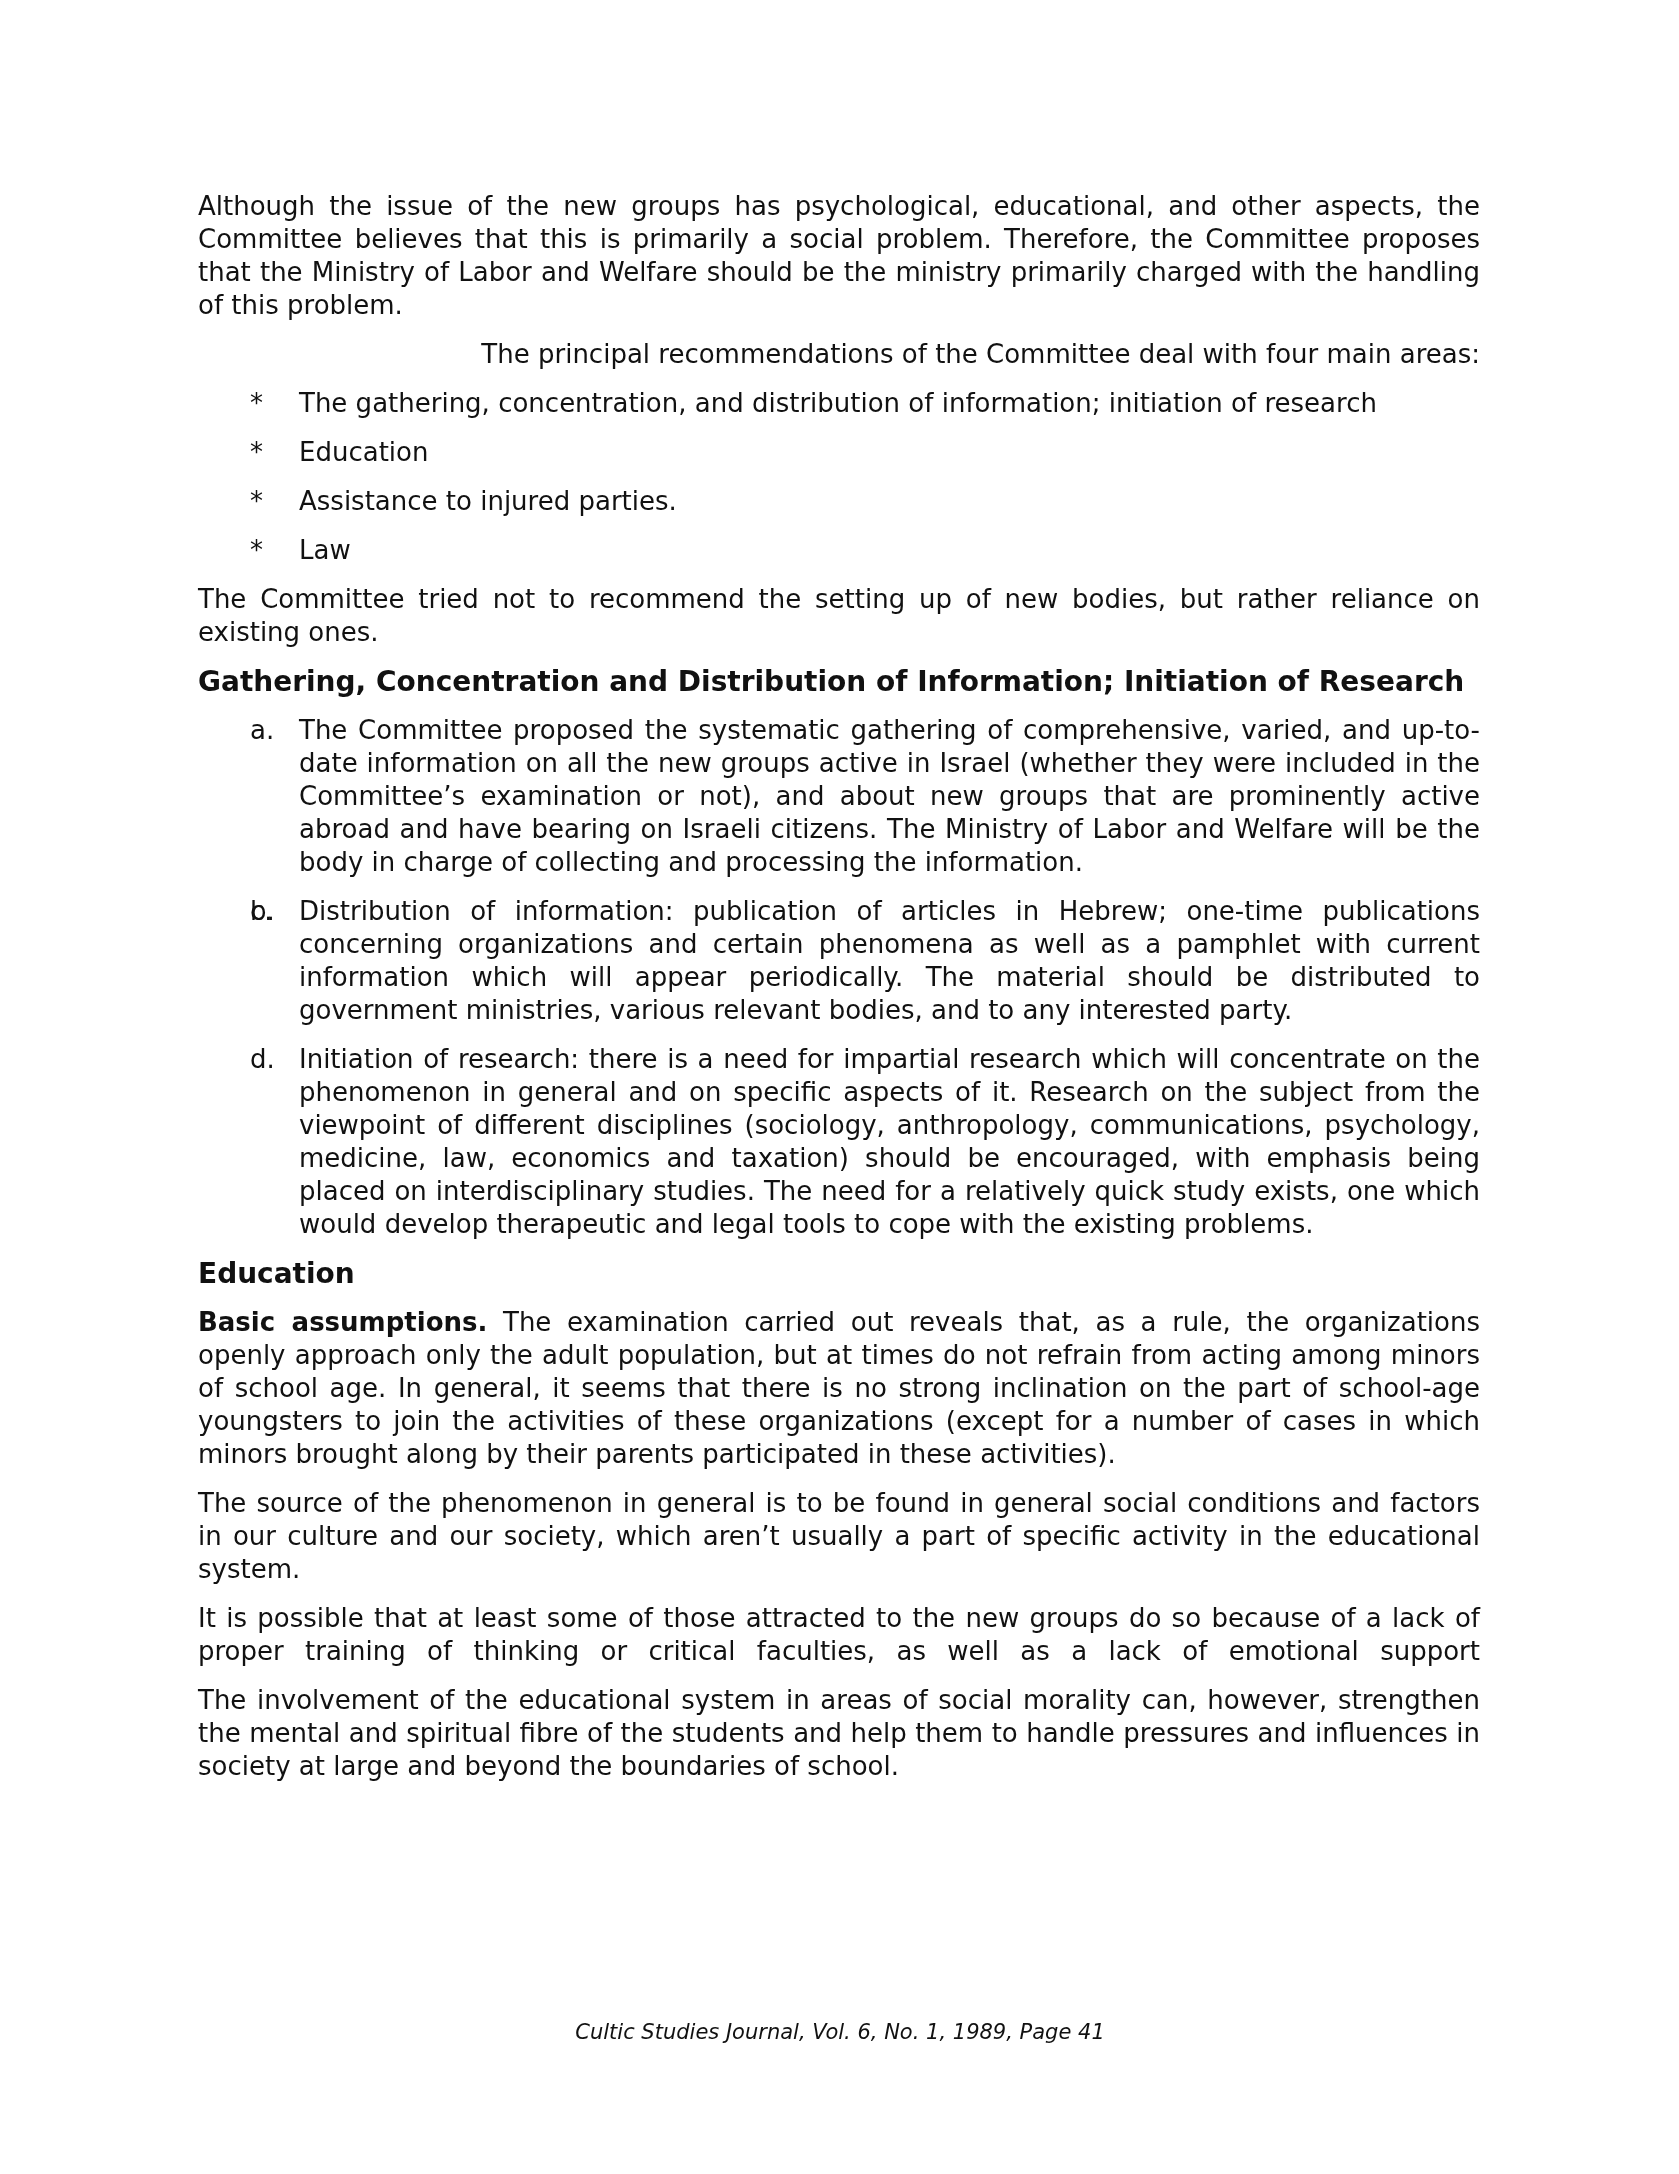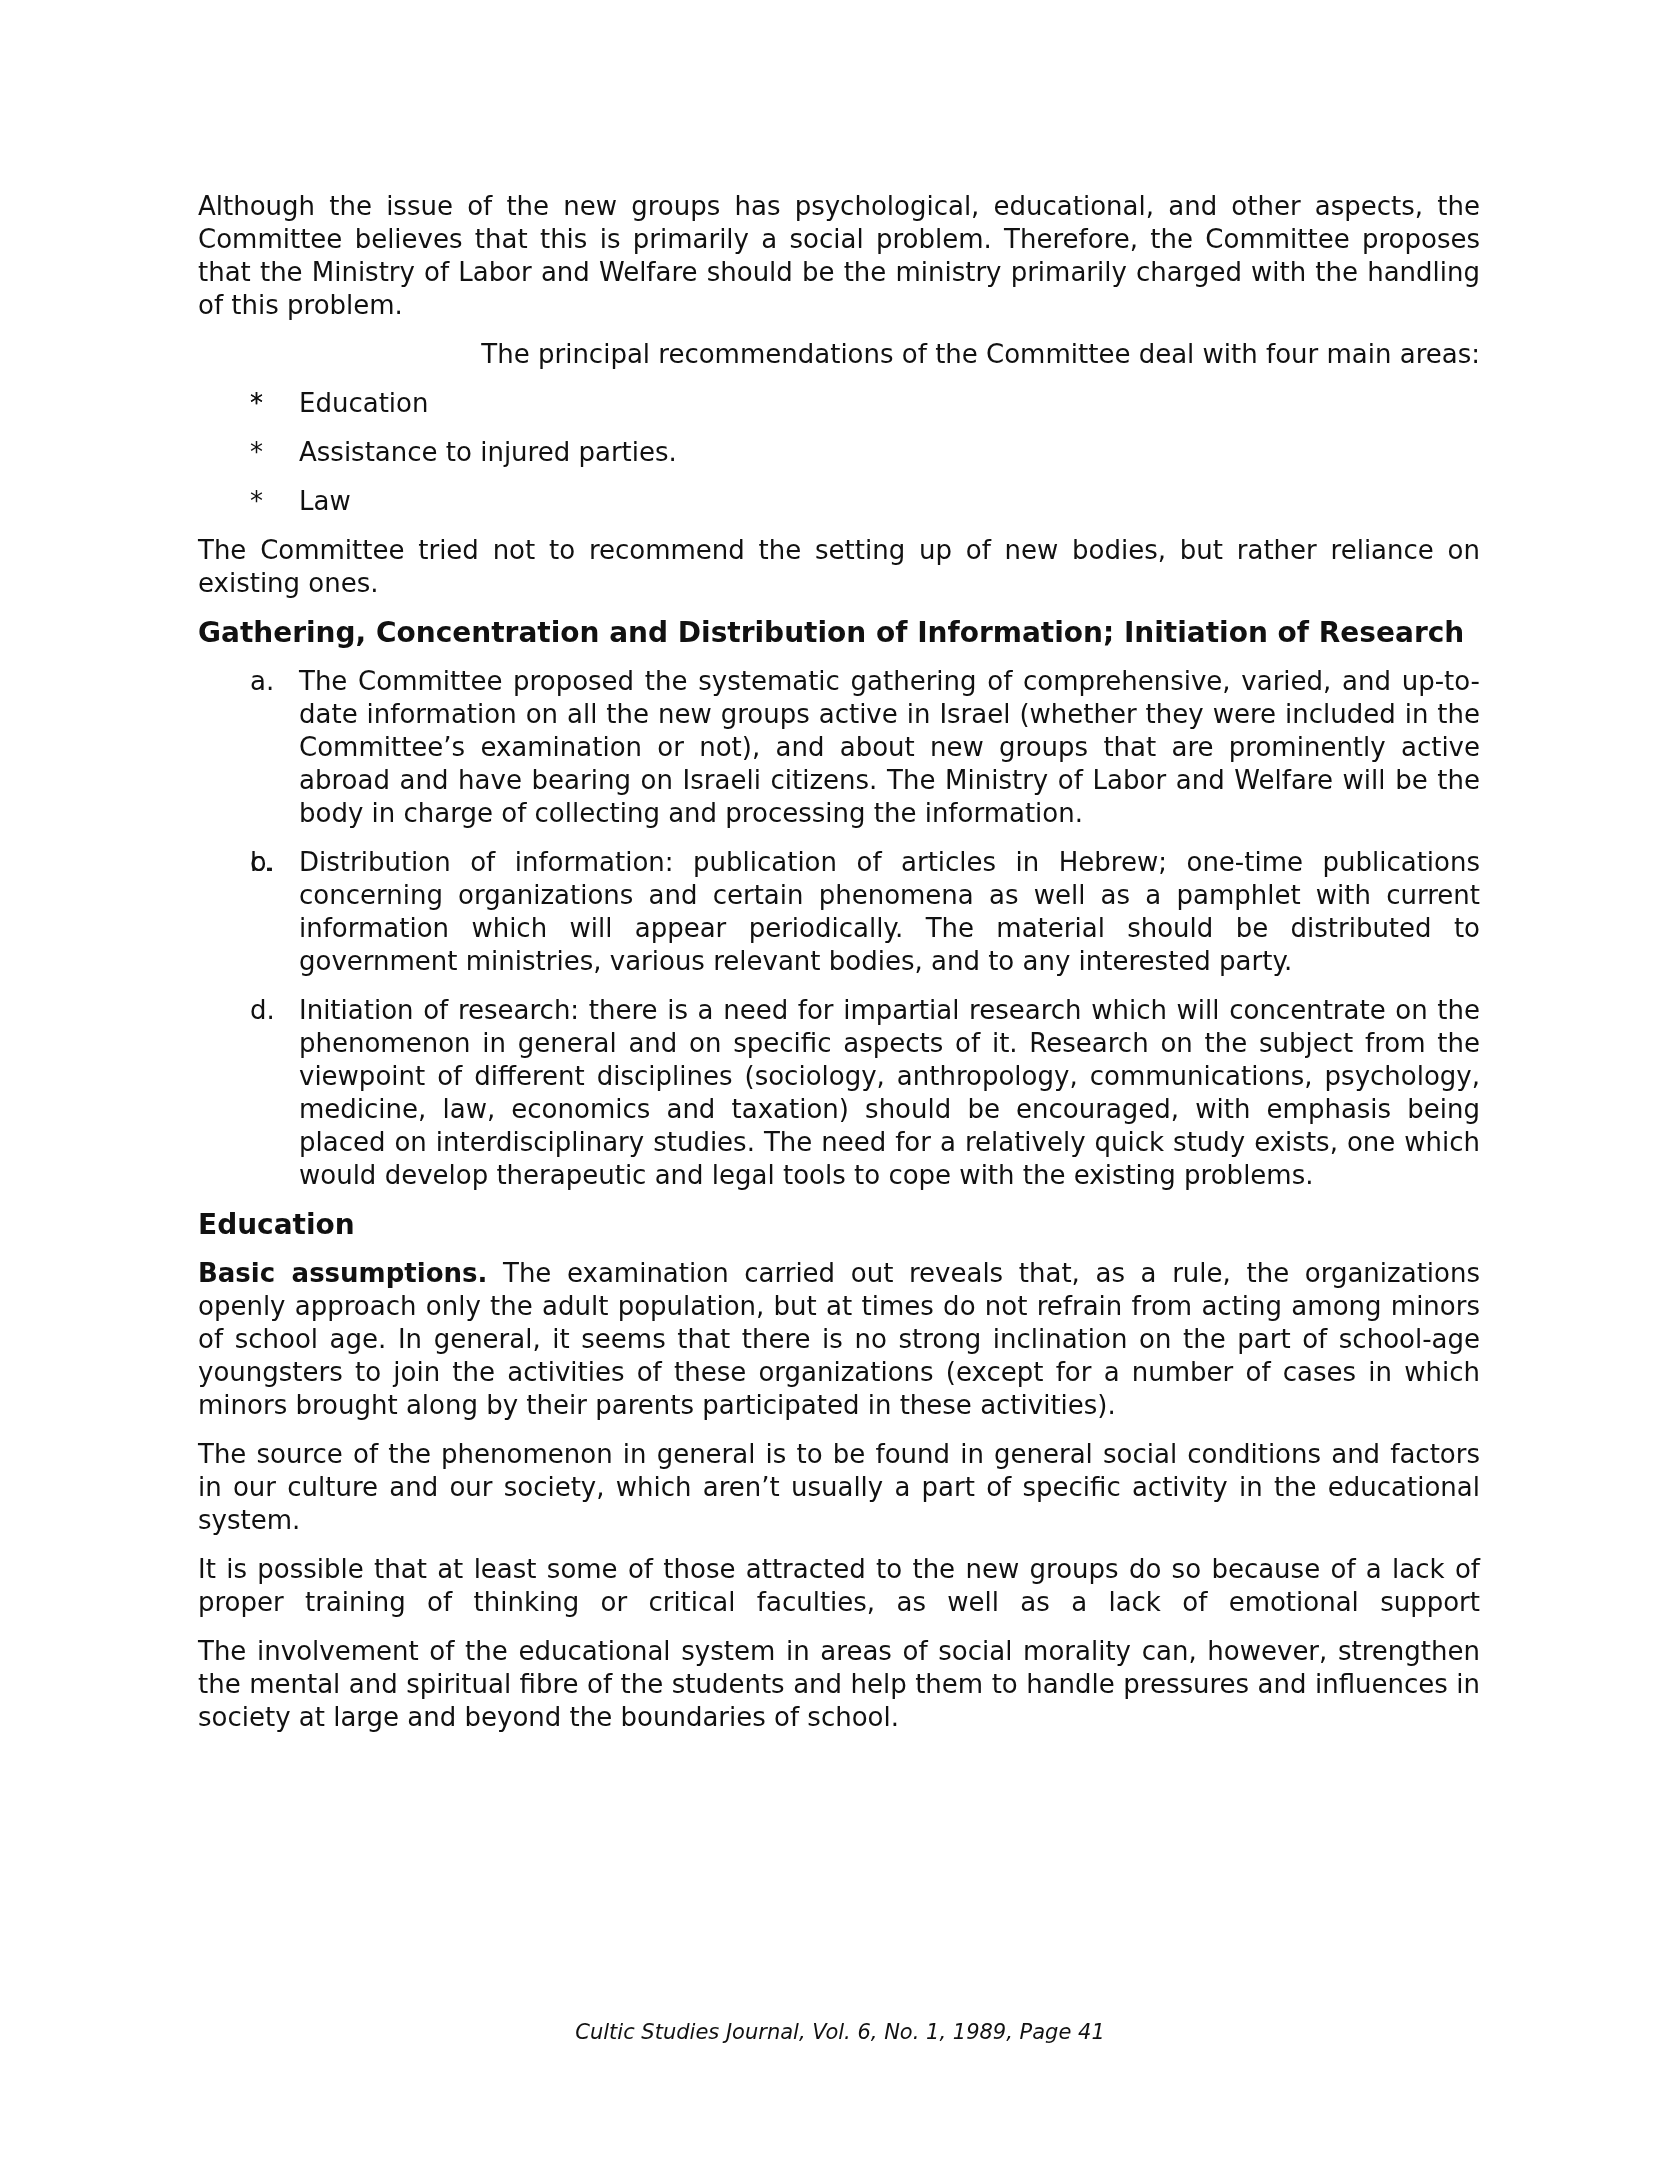--- a/index.html
+++ b/index.html
@@ -30,21 +30,21 @@
   .nojust { text-align: right; }
 </style>
 </head>
 <body>
 
 <div class="page">
   <p>Although the issue of the new groups has psychological, educational, and other aspects, the Committee believes that this is primarily a social problem. Therefore, the Committee proposes that the Ministry of Labor and Welfare should be the ministry primarily charged with the handling of this problem.</p>
   <p class="nojust">The principal recommendations of the Committee deal with four main areas:</p>
 
   <ul class="stars">
-    <li><span class="marker">*</span></li>
+    <li><span class="marker">*</span><span class="nojust">The gathering, concentration, and distribution of information; initiation of research</span></li>
     <li><span class="marker">*</span><span>Education</span></li>
     <li><span class="marker">*</span><span>Assistance to injured parties.</span></li>
     <li><span class="marker">*</span><span>Law</span></li>
   </ul>
 
   <p>The Committee tried not to recommend the setting up of new bodies, but rather reliance on existing ones.</p>
 
   <h2>Gathering, Concentration and Distribution of Information; Initiation of Research</h2>
 
   <ol class="letters">

